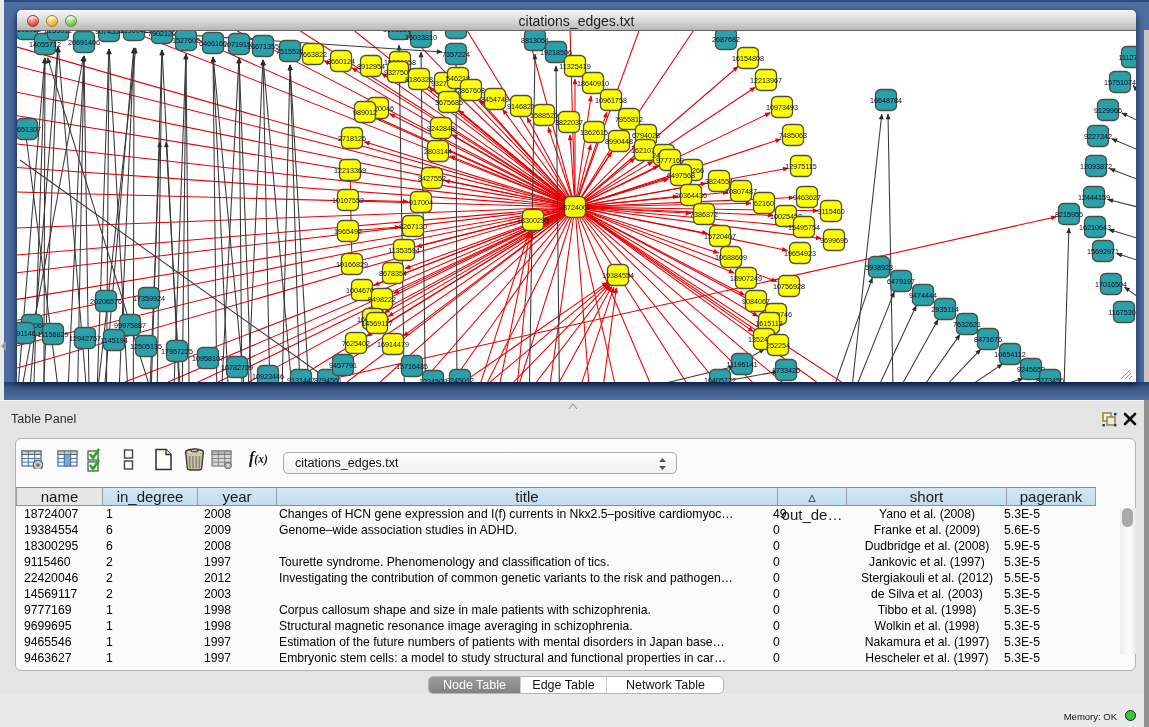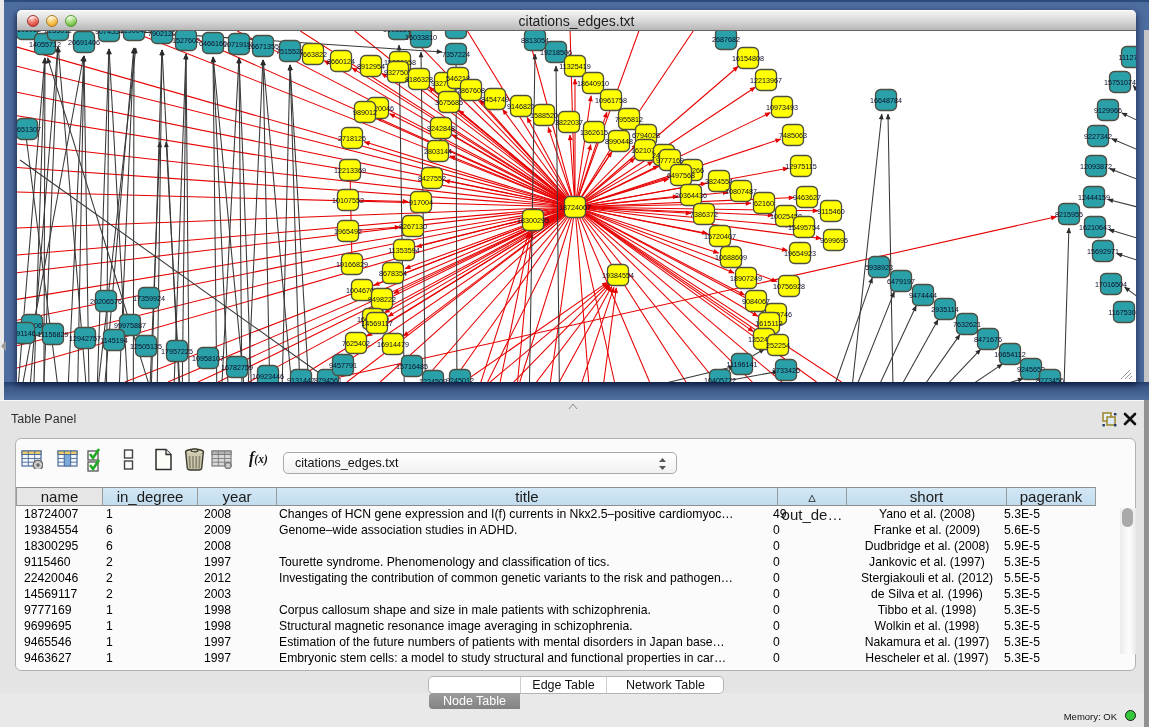--- a/index.html
+++ b/index.html
@@ -15,21 +15,21 @@
 #tbox { position:absolute; left:15px; top:37px; width:1121px; height:233px; background:#fbfbfb; border:1px solid #b2b2b2; border-radius:6px; }
 #combo { position:absolute; left:283px; top:51px; width:394px; height:22px; background:linear-gradient(#ffffff,#f1f1f1); border:1px solid #a9a9a9; border-radius:5px; font-size:12.5px; color:#111; line-height:20px; padding-left:11px; }
 .hdr { position:absolute; top:86px; height:19px; background:linear-gradient(#d3e7f5,#c2dcee); border-top:1px solid #8e8e8e; border-bottom:1px solid #8e8e8e; border-right:1px solid #9a9a9a; font-size:15px; color:#1b1b1b; text-align:center; line-height:18px; }
 .trow { position:absolute; left:16px; width:1103px; height:16px; font-size:12.2px; color:#000; white-space:nowrap; }
 .trow span { position:absolute; top:1px; }
 .trow span.ctr { text-align:center; }
 #sbar { position:absolute; left:1120px; top:107px; width:16px; height:146px; background:linear-gradient(90deg,#ececec,#fdfdfd 60%,#e8e8e8); }
 #sthumb { position:absolute; left:1122px; top:107px; width:11px; height:19px; background:#a9a9a9; border-radius:6px; }
 #tabs { position:absolute; left:428px; top:676px; width:296px; height:18px; background:#fff; border:1px solid #b4b4b4; border-radius:5px; font-size:12.5px; }
 #tabs div { position:absolute; top:0; height:16px; line-height:16px; text-align:center; color:#111; }
-#seg1 { left:0; width:91px; background:linear-gradient(#9c9c9c,#828282); color:#fff !important; border-radius:4px 0 0 4px;margin-top:16px; }
+#seg1 { left:0; width:91px; background:linear-gradient(#9c9c9c,#828282); color:#fff !important; border-radius:4px 0 0 4px; }
 #seg2 { left:91px; width:86px; border-left:1px solid #cdcdcd; }
 #seg3 { left:177px; width:118px; border-left:1px solid #cdcdcd; }
 #mem { position:absolute; right:32px; top:711px; font-size:9.5px; color:#111; }
 #memdot { position:absolute; right:13px; top:710px; width:11px; height:11px; border-radius:50%; background:#35c93c; border:1.2px solid #1c1c1c; }
 #rstrip2 { position:absolute; left:1144px; top:400px; width:5px; height:327px; background:#919191; }
 .icon { position:absolute; top:11px; }
 </style></head><body>
 <div id="bluepanel"></div>
 <div id="rstrip1"></div>
 <div id="band"></div>
@@ -662,21 +662,21 @@
     <span style="left:263px">Investigating the contribution of common genetic variants to the risk and pathogen…</span>
     <span style="left:757px">0</span>
     <span class="ctr" style="left:831px;width:160px">Stergiakouli et al. (2012)</span>
     <span style="left:988px">5.5E-5</span>
   </div>
 <div class="trow" style="top:586px">
 <span style="left:8px">14569117</span>
     <span style="left:90px">2</span>
     <span style="left:188px">2003</span>
     <span style="left:757px">0</span>
-    <span class="ctr" style="left:831px;width:160px">de Silva et al. (1996)</span>
+    <span class="ctr" style="left:831px;width:160px">de Silva et al. (2003)</span>
     <span style="left:988px">5.3E-5</span>
   </div>
 <div class="trow" style="top:602px">
 <span style="left:8px">9777169</span>
     <span style="left:90px">1</span>
     <span style="left:188px">1998</span>
     <span style="left:263px">Corpus callosum shape and size in male patients with schizophrenia.</span>
     <span style="left:757px">0</span>
     <span class="ctr" style="left:831px;width:160px">Tibbo et al. (1998)</span>
     <span style="left:988px">5.3E-5</span>

